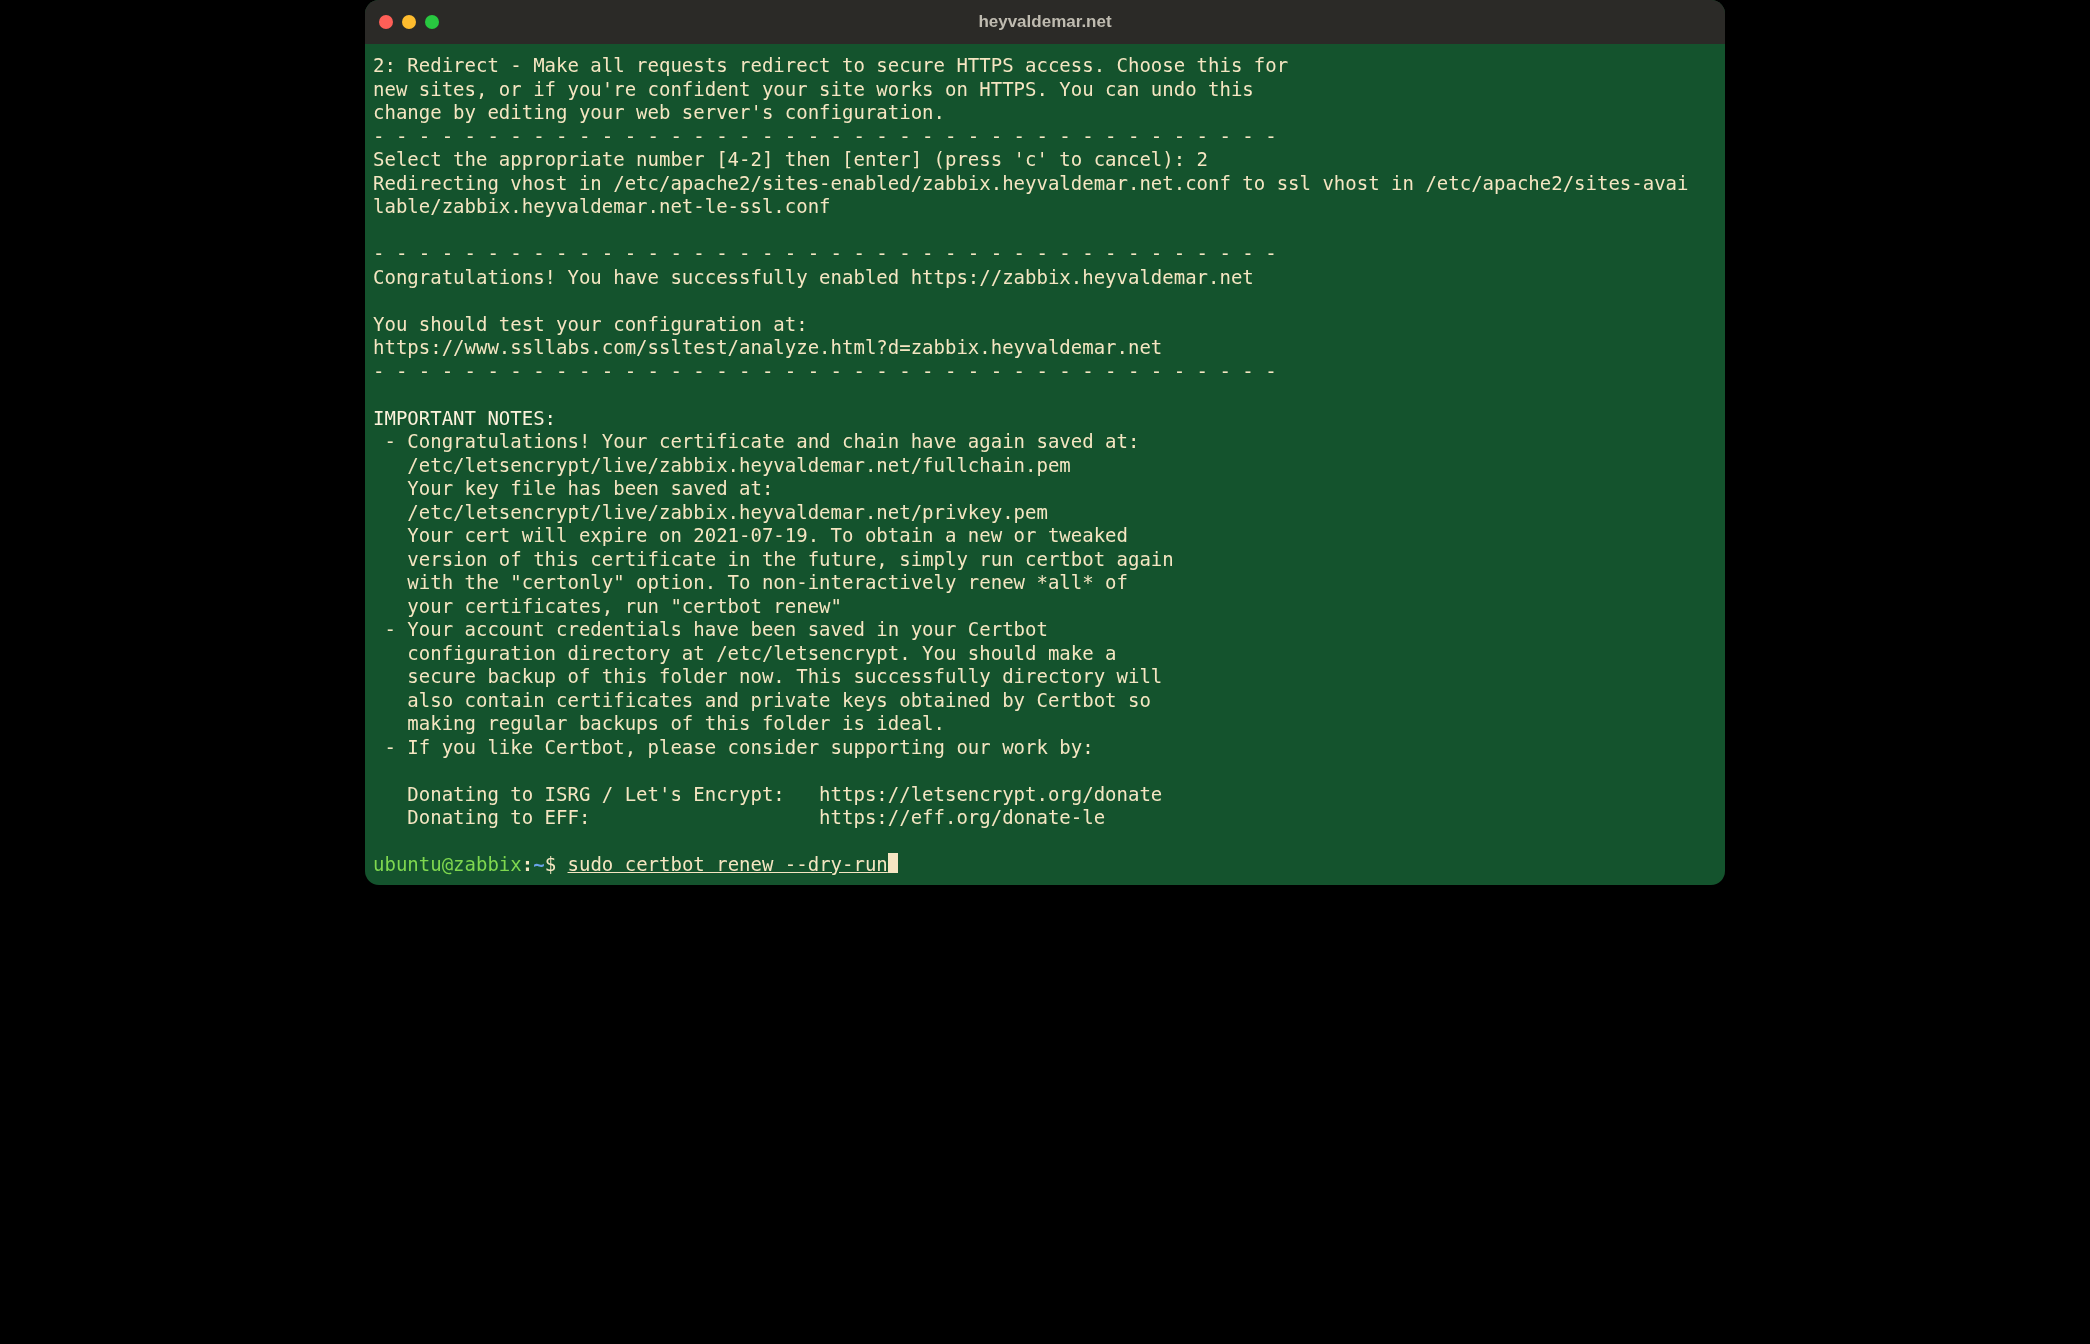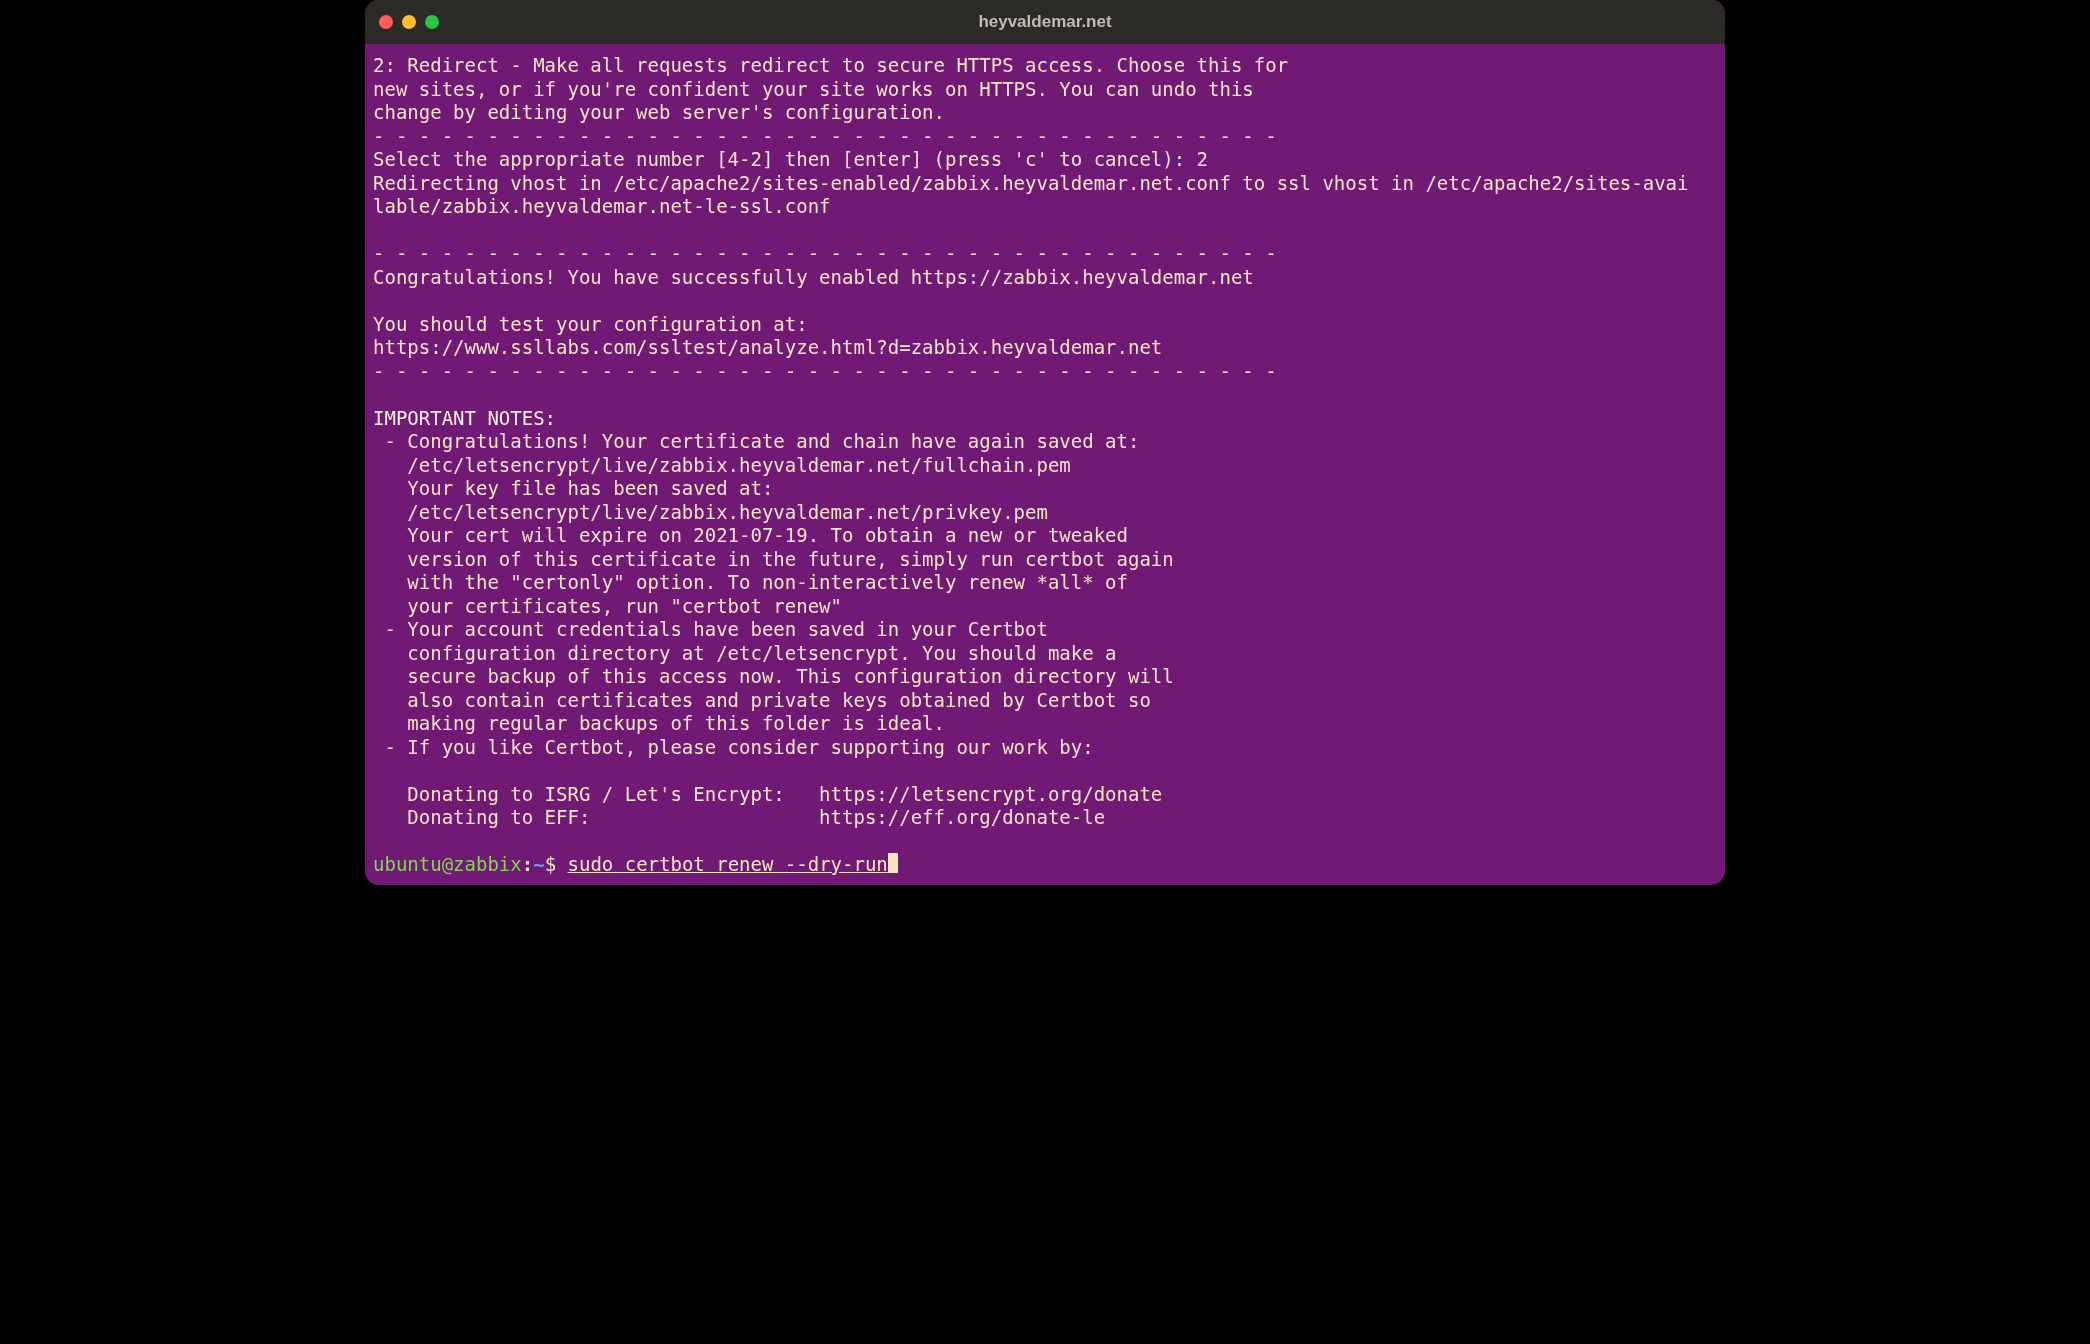--- a/index.html
+++ b/index.html
@@ -5,21 +5,21 @@
   html, body {
     margin: 0;
     padding: 0;
     background: #000;
     width: 100%;
     height: 100%;
   }
   .window {
     width: 1360px;
     margin: 0 auto;
-    background: #701a75;
+    background: #14532d;
     border-radius: 14px;
     overflow: hidden;
     font-family: "Menlo", "Consolas", "DejaVu Sans Mono", monospace;
     box-shadow: 0 0 0 1px rgba(0,0,0,0.5);
   }
   .titlebar {
     height: 44px;
     display: flex;
     align-items: center;
     padding: 0 14px;
@@ -106,21 +106,21 @@
 <span> - Congratulations! Your certificate and chain have again saved at:</span>
 <span>   /etc/letsencrypt/live/zabbix.heyvaldemar.net/fullchain.pem</span>
 <span>   Your key file has been saved at:</span>
 <span>   /etc/letsencrypt/live/zabbix.heyvaldemar.net/privkey.pem</span>
 <span>   Your cert will expire on 2021-07-19. To obtain a new or tweaked</span>
 <span>   version of this certificate in the future, simply run certbot again</span>
 <span>   with the "certonly" option. To non-interactively renew *all* of</span>
 <span>   your certificates, run "certbot renew"</span>
 <span> - Your account credentials have been saved in your Certbot</span>
 <span>   configuration directory at /etc/letsencrypt. You should make a</span>
-<span>   secure backup of this access now. This configuration directory will</span>
+<span>   secure backup of this folder now. This successfully directory will</span>
 <span>   also contain certificates and private keys obtained by Certbot so</span>
 <span>   making regular backups of this folder is ideal.</span>
 <span> - If you like Certbot, please consider supporting our work by:</span>
 <span></span>
 <span>   Donating to ISRG / Let's Encrypt:   https://letsencrypt.org/donate</span>
 <span>   Donating to EFF:                    https://eff.org/donate-le</span>
 <span></span>
 <span class="prompt-user">ubuntu@zabbix</span><span class="prompt-colon">:</span><span class="prompt-path">~</span><span class="prompt-dollar">$ </span><span class="cmd">sudo certbot renew --dry-run</span><span class="cursor"></span></div>
 </div>
 

